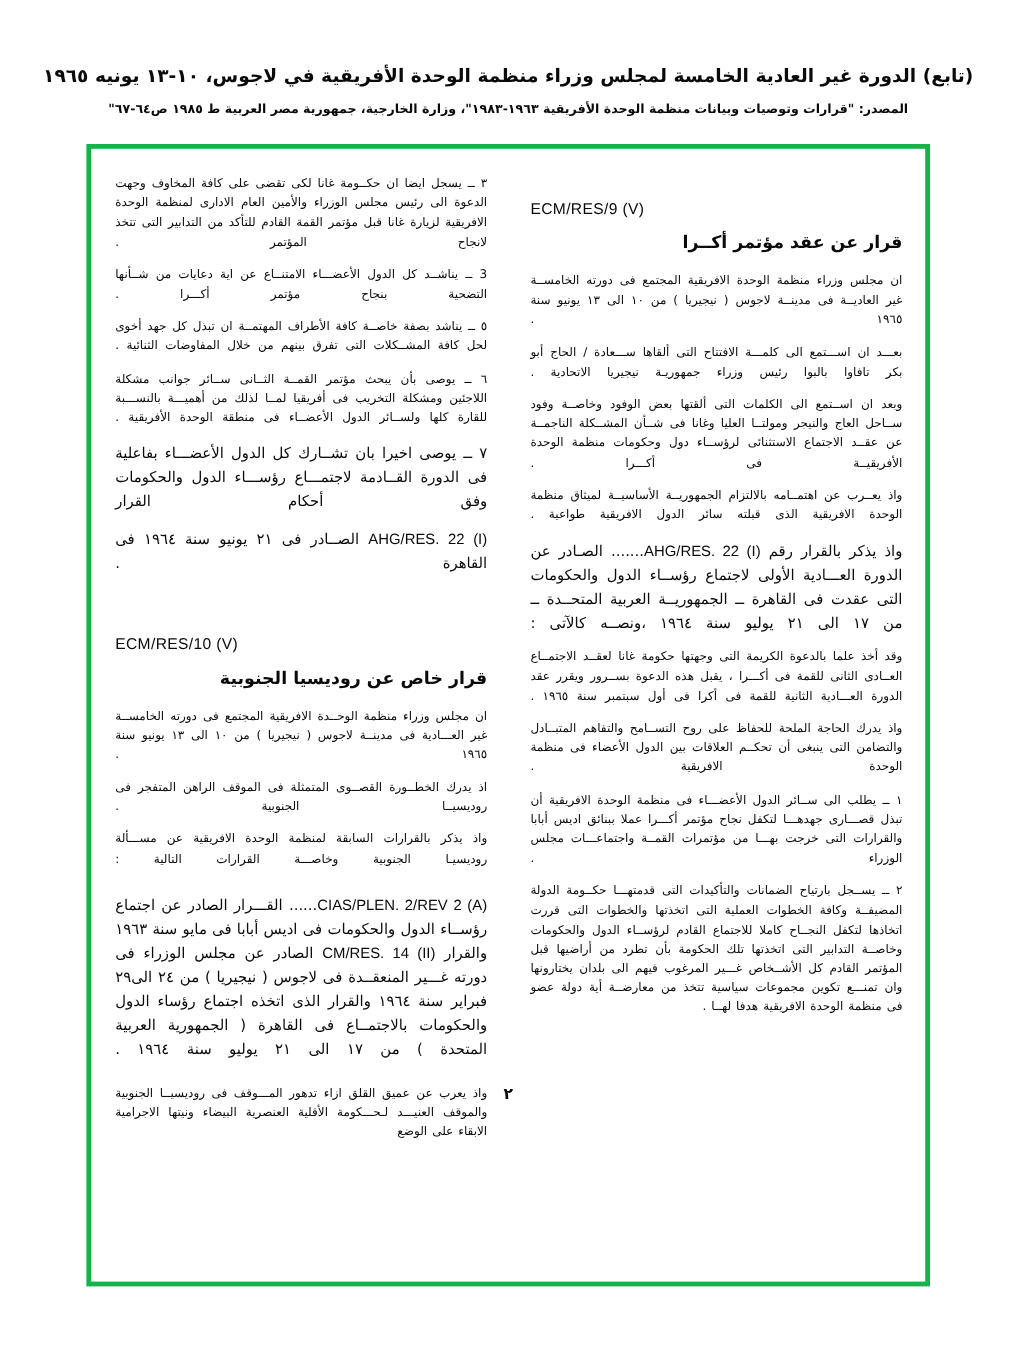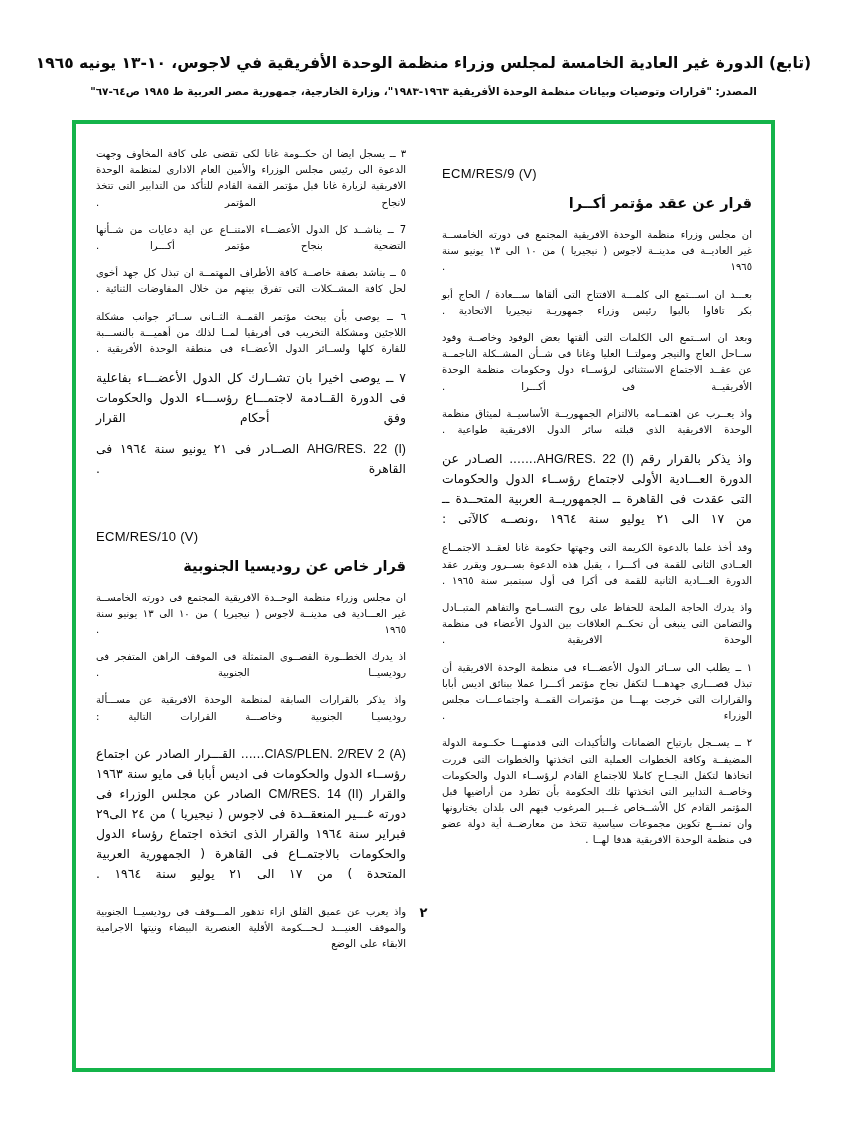--- a/index.html
+++ b/index.html
@@ -158,21 +158,21 @@
       </p>
 
       <p class="para">وقد أخذ علما بالدعوة الكريمة التى وجهتها حكومة غانا لعقــد الاجتمــاع العــادى الثانى للقمة فى أكـــرا ، يقبل هذه الدعوة بســرور ويقرر عقد الدورة العـــادية الثانية للقمة فى أكرا فى أول سبتمبر سنة ١٩٦٥ .</p>
       <p class="para">واذ يدرك الحاجة الملحة للحفاظ على روح التســامح والتفاهم المتبــادل والتضامن التى ينبغى أن تحكــم العلاقات بين الدول الأعضاء فى منظمة الوحدة الافريقية .</p>
       <p class="para">١ ــ يطلب الى ســائر الدول الأعضـــاء فى منظمة الوحدة الافريقية أن تبذل قصـــارى جهدهـــا لتكفل نجاح مؤتمر أكـــرا عملا ببنائق اديس أبابا والقرارات التى خرجت بهـــا من مؤتمرات القمــة واجتماعـــات مجلس الوزراء .</p>
       <p class="para last-right">٢ ــ يســجل بارتياح الضمانات والتأكيدات التى قدمتهـــا حكــومة الدولة المضيفــة وكافة الخطوات العملية التى اتخذتها والخطوات التى قررت اتخاذها لتكفل النجــاح كاملا للاجتماع القادم لرؤســاء الدول والحكومات وخاصــة التدابير التى اتخذتها تلك الحكومة بأن تطرد من أراضيها قبل المؤتمر القادم كل الأشــخاص غـــير المرغوب فيهم الى بلدان يختارونها وان تمنـــع تكوين مجموعات سياسية تتخذ من معارضــة أية دولة عضو فى منظمة الوحدة الافريقية هدفا لهــا .</p>
     </div>
 
     <div class="col">
       <p class="para">٣ ــ يسجل ايضا ان حكــومة غانا لكى تقضى على كافة المخاوف وجهت الدعوة الى رئيس مجلس الوزراء والأمين العام الادارى لمنظمة الوحدة الافريقية لزيارة غانا قبل مؤتمر القمة القادم للتأكد من التدابير التى تتخذ لانجاح المؤتمر .</p>
-      <p class="para">7 ــ يناشــد كل الدول الأعضـــاء الامتنــاع عن اية دعايات من شــأنها التضحية بنجاح مؤتمر أكـــرا .</p>
+      <p class="para">3 ــ يناشــد كل الدول الأعضـــاء الامتنــاع عن اية دعايات من شــأنها التضحية بنجاح مؤتمر أكـــرا .</p>
       <p class="para">٥ ــ يناشد بصفة خاصــة كافة الأطراف المهتمــة ان تبذل كل جهد أخوى لحل كافة المشــكلات التى تفرق بينهم من خلال المفاوضات الثنائية .</p>
       <p class="para">٦ ــ يوصى بأن يبحث مؤتمر القمــة الثــانى ســائر جوانب مشكلة اللاجئين ومشكلة التخريب فى أفريقيا لمــا لذلك من أهميـــة بالنســـبة للقارة كلها ولســائر الدول الأعضــاء فى منطقة الوحدة الأفريقية .</p>
 
       <p class="mixed">
         <span>٧ ــ يوصى اخيرا بان تشــارك كل الدول الأعضـــاء بفاعلية فى الدورة القــادمة لاجتمـــاع رؤســـاء الدول والحكومات وفق أحكام القرار</span>
       </p>
       <p class="mixed">
         <span class="lat">AHG/RES. 22 (I)</span>
         <span>الصــادر فى ٢١ يونيو سنة ١٩٦٤ فى القاهرة .</span>
       </p>

